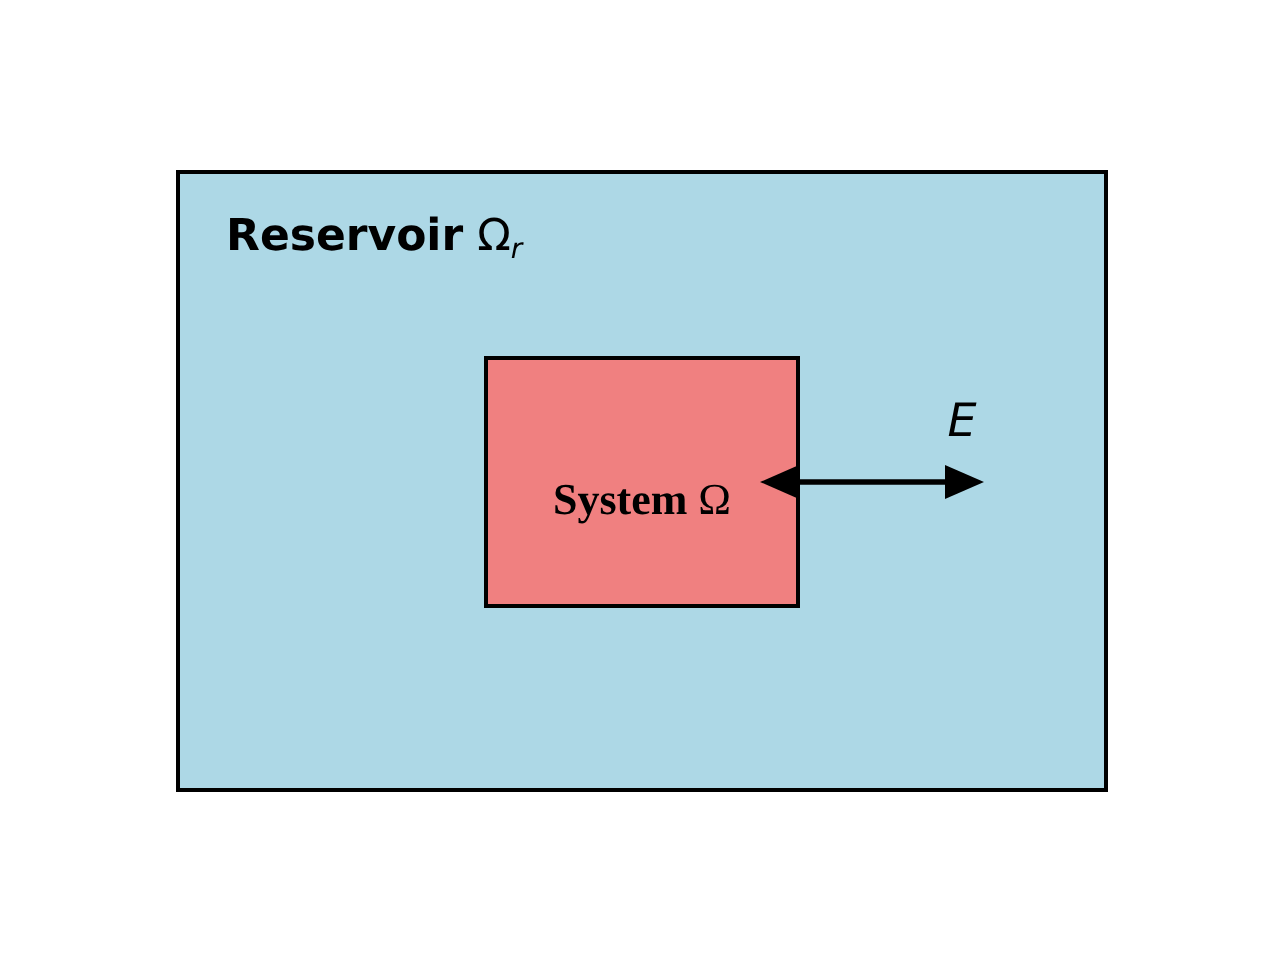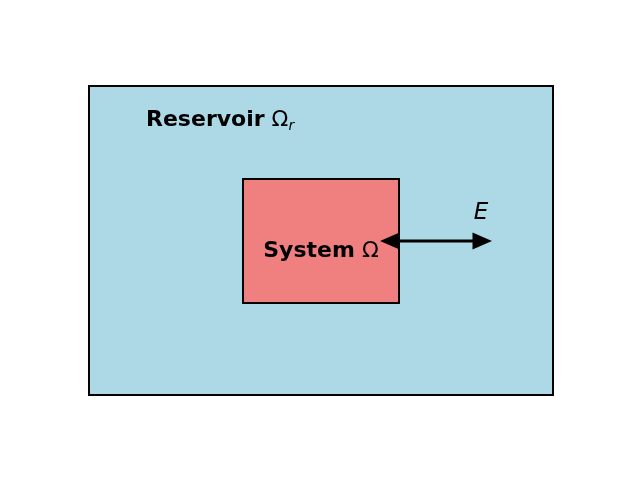--- a/index.html
+++ b/index.html
@@ -26,31 +26,31 @@
     width: 158px; height: 126px;
     border: 2.7px solid #000000;
   }
   .reservoir-label {
     position: absolute;
     left: 113px; top: 108px;
     font-size: 22px;
     line-height: 22px;
     color: #000000;
     white-space: nowrap;
-    margin-left: 33px;
   }
   .system-label {
     position: absolute;
     left: 242px; top: 239px;
     width: 158px;
     text-align: center;
     font-size: 22px;
     line-height: 22px;
     color: #000000;
     white-space: nowrap;
+    font-family: Liberation Serif, serif;
   }
   .label-bold { font-weight: bold; }
   .label-symbol { font-weight: normal; }
   .label-sub {
     font-style: italic;
     font-size: 14px;
     vertical-align: -4px;
   }
   .energy-arrow-svg {
     position: absolute;

